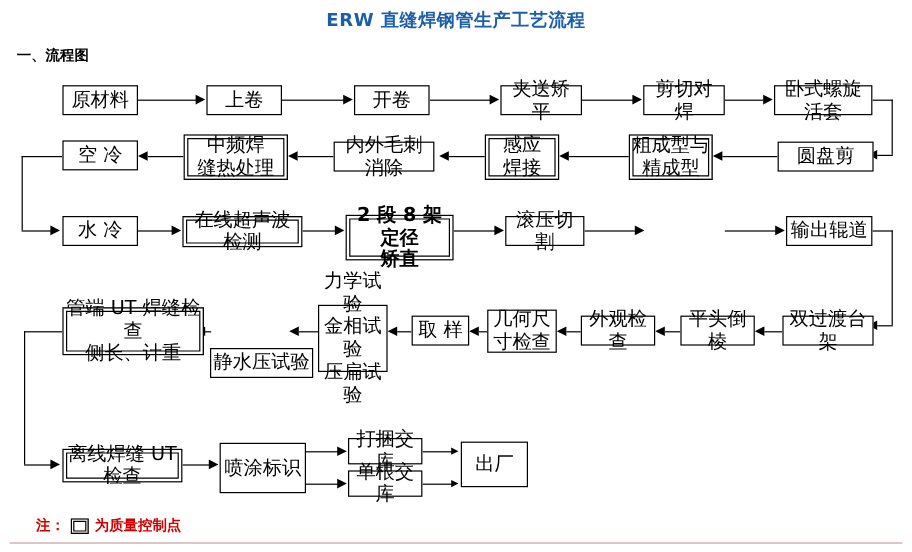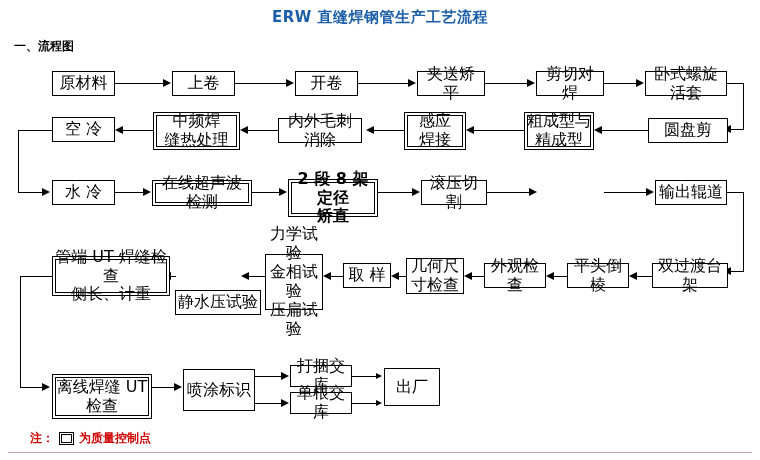--- a/index.html
+++ b/index.html
@@ -182,21 +182,21 @@
     <div class="ar l" style="left:546px;top:272px;"></div>
   <div class="node" style="left:652px;top:263px;width:76px;height:25px;"><span class="txt">双过渡台架</span></div>
   <div class="ln h" style="left:637px;top:276px;width:15px;"></div>
     <div class="ar l" style="left:629px;top:272px;"></div>
 
   <div class="ln h" style="left:20px;top:276px;width:32px;"></div>
   <div class="ln v" style="left:20px;top:276px;height:111px;"></div>
   <div class="ln h" style="left:20px;top:387px;width:24px;"></div>
   <div class="ar r" style="left:42px;top:383px;"></div>
 
-  <div class="node qc" style="left:52px;top:374px;width:100px;height:45px;"><span class="txt">离线焊缝 UT 检查</span></div>
+  <div class="node qc" style="left:52px;top:374px;width:100px;height:28px;"><span class="txt">离线焊缝 UT 检查</span></div>
   <div class="ln h" style="left:152px;top:387px;width:24px;"></div>
     <div class="ar r" style="left:174px;top:383px;"></div>
   <div class="node" style="left:183px;top:369px;width:72px;height:42px;"><span class="txt">喷涂标识</span></div>
 
   <div class="ln h" style="left:255px;top:376px;width:28px;"></div>
     <div class="ar r" style="left:281px;top:372px;"></div>
   <div class="node" style="left:290px;top:365px;width:62px;height:22px;"><span class="txt">打捆交库</span></div>
   <div class="ln h" style="left:255px;top:403px;width:28px;"></div>
     <div class="ar r" style="left:281px;top:399px;"></div>
   <div class="node" style="left:290px;top:392px;width:62px;height:22px;"><span class="txt">单根交库</span></div>

